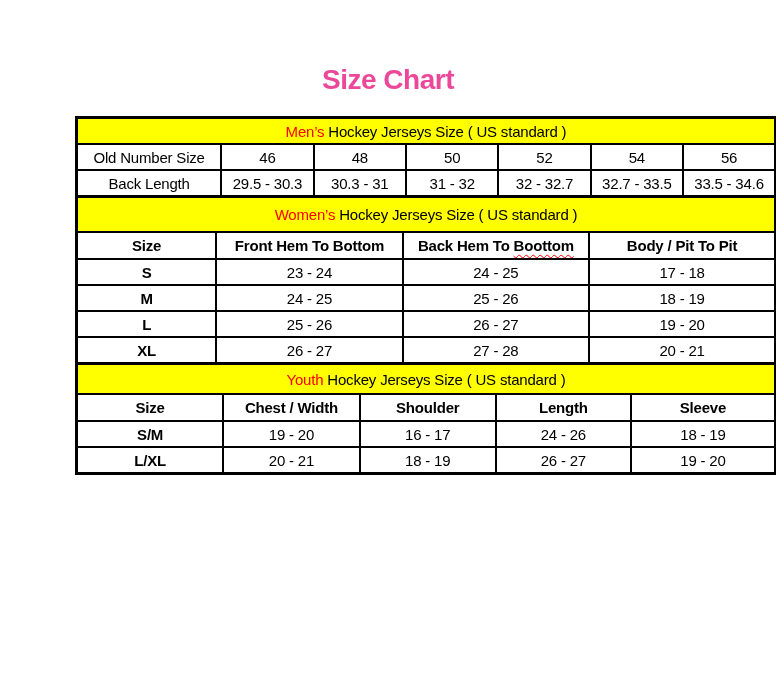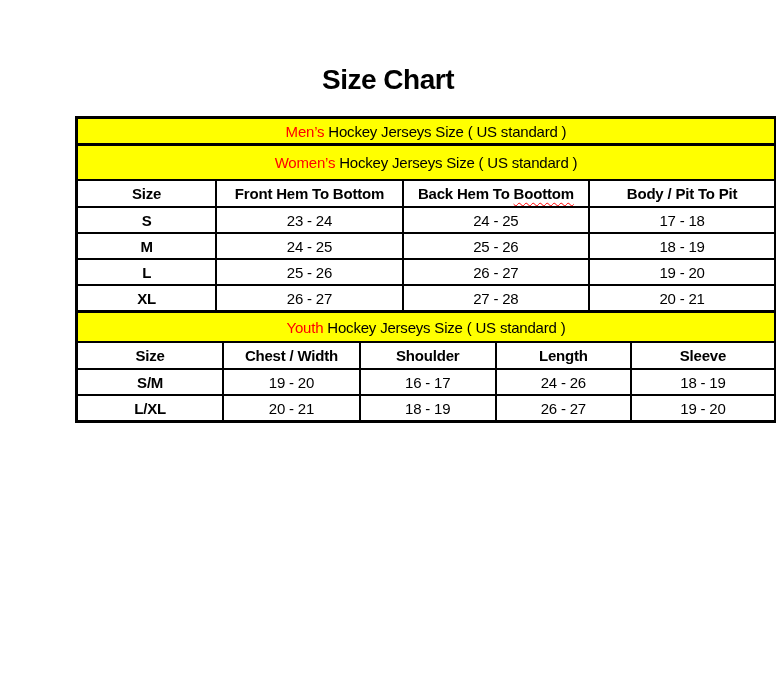--- a/index.html
+++ b/index.html
@@ -17,21 +17,21 @@
     height: 692px;
     position: relative;
   }
   .title {
     text-align: center;
     padding-top: 64px;
     margin: 0 0 20px 0;
     font-size: 28px;
     font-weight: 700;
     letter-spacing: -0.5px;
-    color: #000000;
+    color: #ec4899;
   }
   #tables-root {
     width: 626px;
     margin: 0 auto;
   }
   table.sec {
     width: 702px;
     border-collapse: collapse;
     table-layout: fixed;
     border: 3px solid #000000;
@@ -99,20 +99,38 @@
           <col class="c2">
           <col class="c3">
           <col class="c4">
           <col class="c5">
           <col class="c6">
         </colgroup>
         <tbody>
           <tr>
             <td colspan="7" class="caption"><span class="hl">Men’s</span> Hockey Jerseys Size ( US standard )</td>
           </tr>
+          <tr>
+            <td class="rowlabel">Old Number Size</td>
+            <td>46</td>
+            <td>48</td>
+            <td>50</td>
+            <td>52</td>
+            <td>54</td>
+            <td>56</td>
+          </tr>
+          <tr>
+            <td class="rowlabel">Back Length</td>
+            <td>29.5 - 30.3</td>
+            <td>30.3 - 31</td>
+            <td>31 - 32</td>
+            <td>32 - 32.7</td>
+            <td>32.7 - 33.5</td>
+            <td>33.5 - 34.6</td>
+          </tr>
         </tbody>
       </table>
       <table class="sec womens">
         <colgroup>
           <col class="c0">
           <col class="c1">
           <col class="c2">
           <col class="c3">
         </colgroup>
         <tbody>

